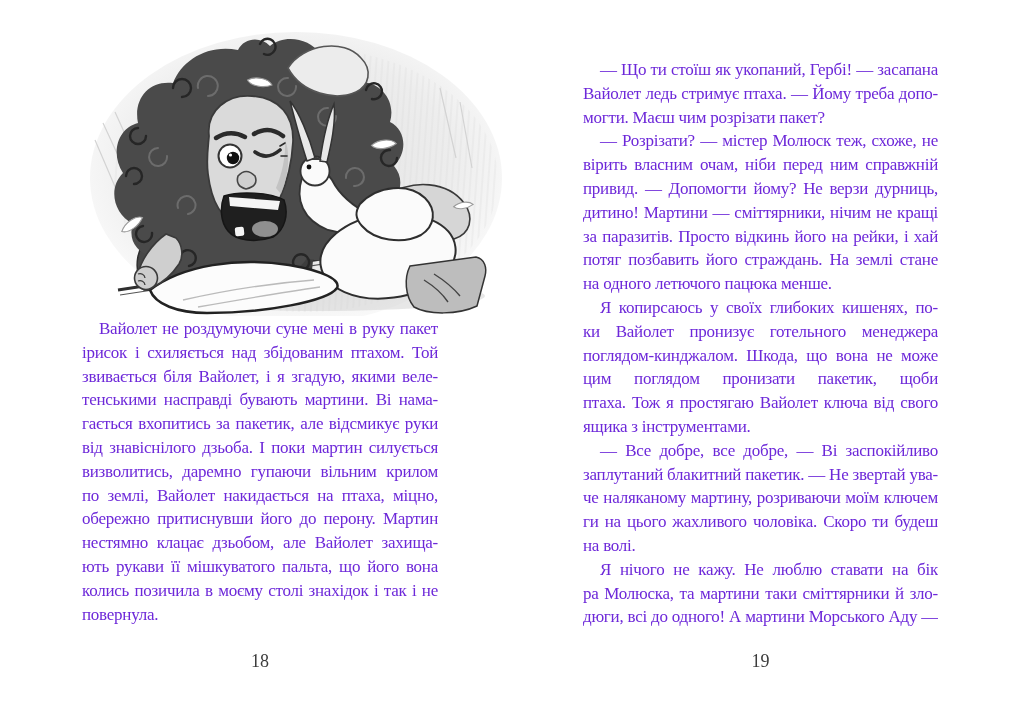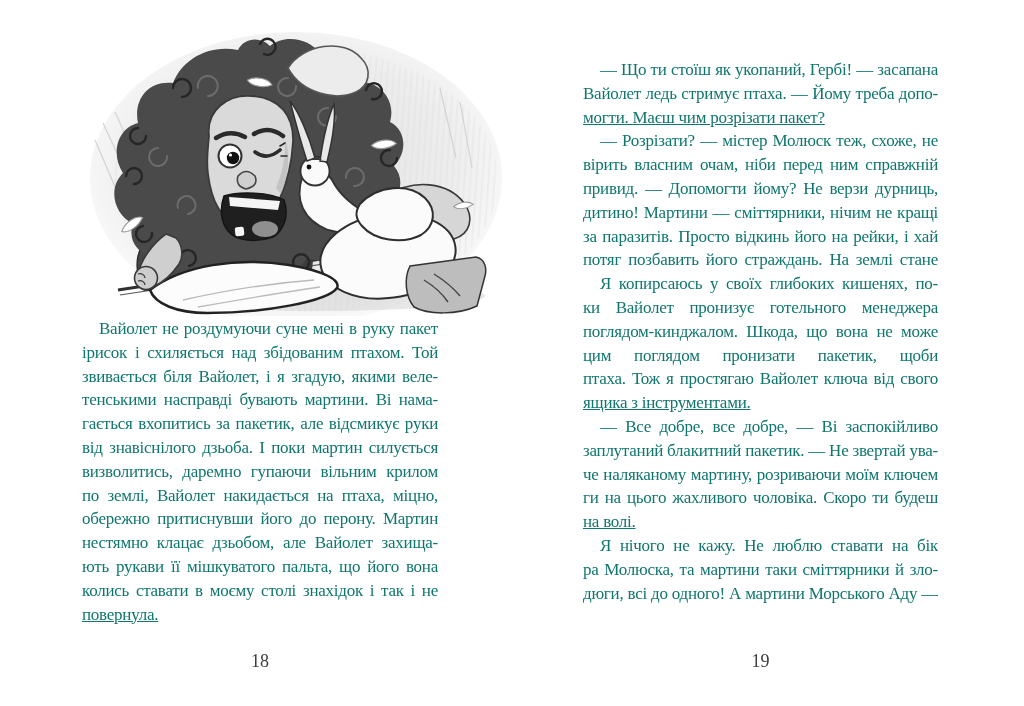--- a/index.html
+++ b/index.html
@@ -1,32 +1,32 @@
 <!DOCTYPE html>
 <html><head>
 <meta charset="utf-8">
 <style>
   html,body{margin:0;padding:0;background:#ffffff;}
   body{width:1024px;height:706px;font-family:"Liberation Serif", serif;}
   .spread{position:relative;width:1024px;height:706px;background:#ffffff;overflow:hidden;}
   .illo{position:absolute;left:88px;top:28px;width:420px;height:288px;}
-  .textcol{position:absolute;color:#0f766e;}
+  .textcol{position:absolute;color:#6d28d9;}
   .textcol.left{left:82px;top:317px;width:356px;}
   .textcol.right{left:583px;top:58px;width:355px;}
   .line{
     font-size:17px;
     line-height:23.8px;
     letter-spacing:-0.25px;
     text-align:justify;
     text-align-last:justify;
     white-space:normal;
     overflow:hidden;
     height:23.8px;
   }
-  .line.last{text-align-last:left;text-decoration:underline;}
+  .line.last{text-align-last:left;}
   .line.indent{text-indent:17px;}
   .it{}
   .pagenum{
     position:absolute;top:651px;height:22px;
     font-size:18px;color:#3c3c3c;text-align:center;
   }
   .pagenum.left{left:82px;width:356px;}
   .pagenum.right{left:583px;width:355px;}
 </style>
 </head>
@@ -138,40 +138,41 @@
       <div class="line">ірисок і схиляється над збідованим птахом. Той</div>
       <div class="line">звивається біля Вайолет, і я згадую, якими веле-</div>
       <div class="line">тенськими насправді бувають мартини. Ві нама-</div>
       <div class="line">гається вхопитись за пакетик, але відсмикує руки</div>
       <div class="line">від знавіснілого дзьоба. І поки мартин силується</div>
       <div class="line">визволитись, даремно гупаючи вільним крилом</div>
       <div class="line">по землі, Вайолет накидається на птаха, міцно, але</div>
       <div class="line">обережно притиснувши його до перону. Мартин</div>
       <div class="line">нестямно клацає дзьобом, але Вайолет захища-</div>
       <div class="line">ють рукави її мішкуватого пальта, що його вона</div>
-      <div class="line">колись ставати в моєму столі знахідок і так і не</div>
+      <div class="line">колись позичила в моєму столі знахідок і так і не</div>
       <div class="line last">повернула.</div>
     </div>
 
     <div class="pagenum left">18</div>
   </div>
 
   <div>
     <div class="textcol right">
 
       <div class="line indent">— Що ти стоїш як укопаний, Гербі! — засапана</div>
       <div class="line">Вайолет ледь стримує птаха. — Йому треба допо-</div>
       <div class="line last">могти. Маєш чим розрізати пакет?</div>
 
       <div class="line indent">— Розрізати? — містер Молюск теж, схоже, не</div>
       <div class="line">вірить власним очам, ніби перед ним справжній</div>
       <div class="line"><span>привид. — </span><span class="it">Допомогти</span><span> йому? Не верзи дурниць,</span></div>
       <div class="line">дитино! Мартини — сміттярники, нічим не кращі</div>
       <div class="line">за паразитів. Просто відкинь його на рейки, і хай</div>
       <div class="line">потяг позбавить його страждань. На землі стане</div>
+      <div class="line last">на одного летючого пацюка менше.</div>
 
       <div class="line indent">Я копирсаюсь у своїх глибоких кишенях, по-</div>
       <div class="line">ки Вайолет пронизує готельного менеджера</div>
       <div class="line">поглядом-кинджалом. Шкода, що вона не може</div>
       <div class="line">цим поглядом пронизати пакетик, щоби визволити</div>
       <div class="line">птаха. Тож я простягаю Вайолет ключа від свого</div>
       <div class="line last">ящика з інструментами.</div>
 
       <div class="line indent">— Все добре, все добре, — Ві заспокійливо шепо-</div>
       <div class="line">заплутаний блакитний пакетик. — Не звертай ува-</div>

